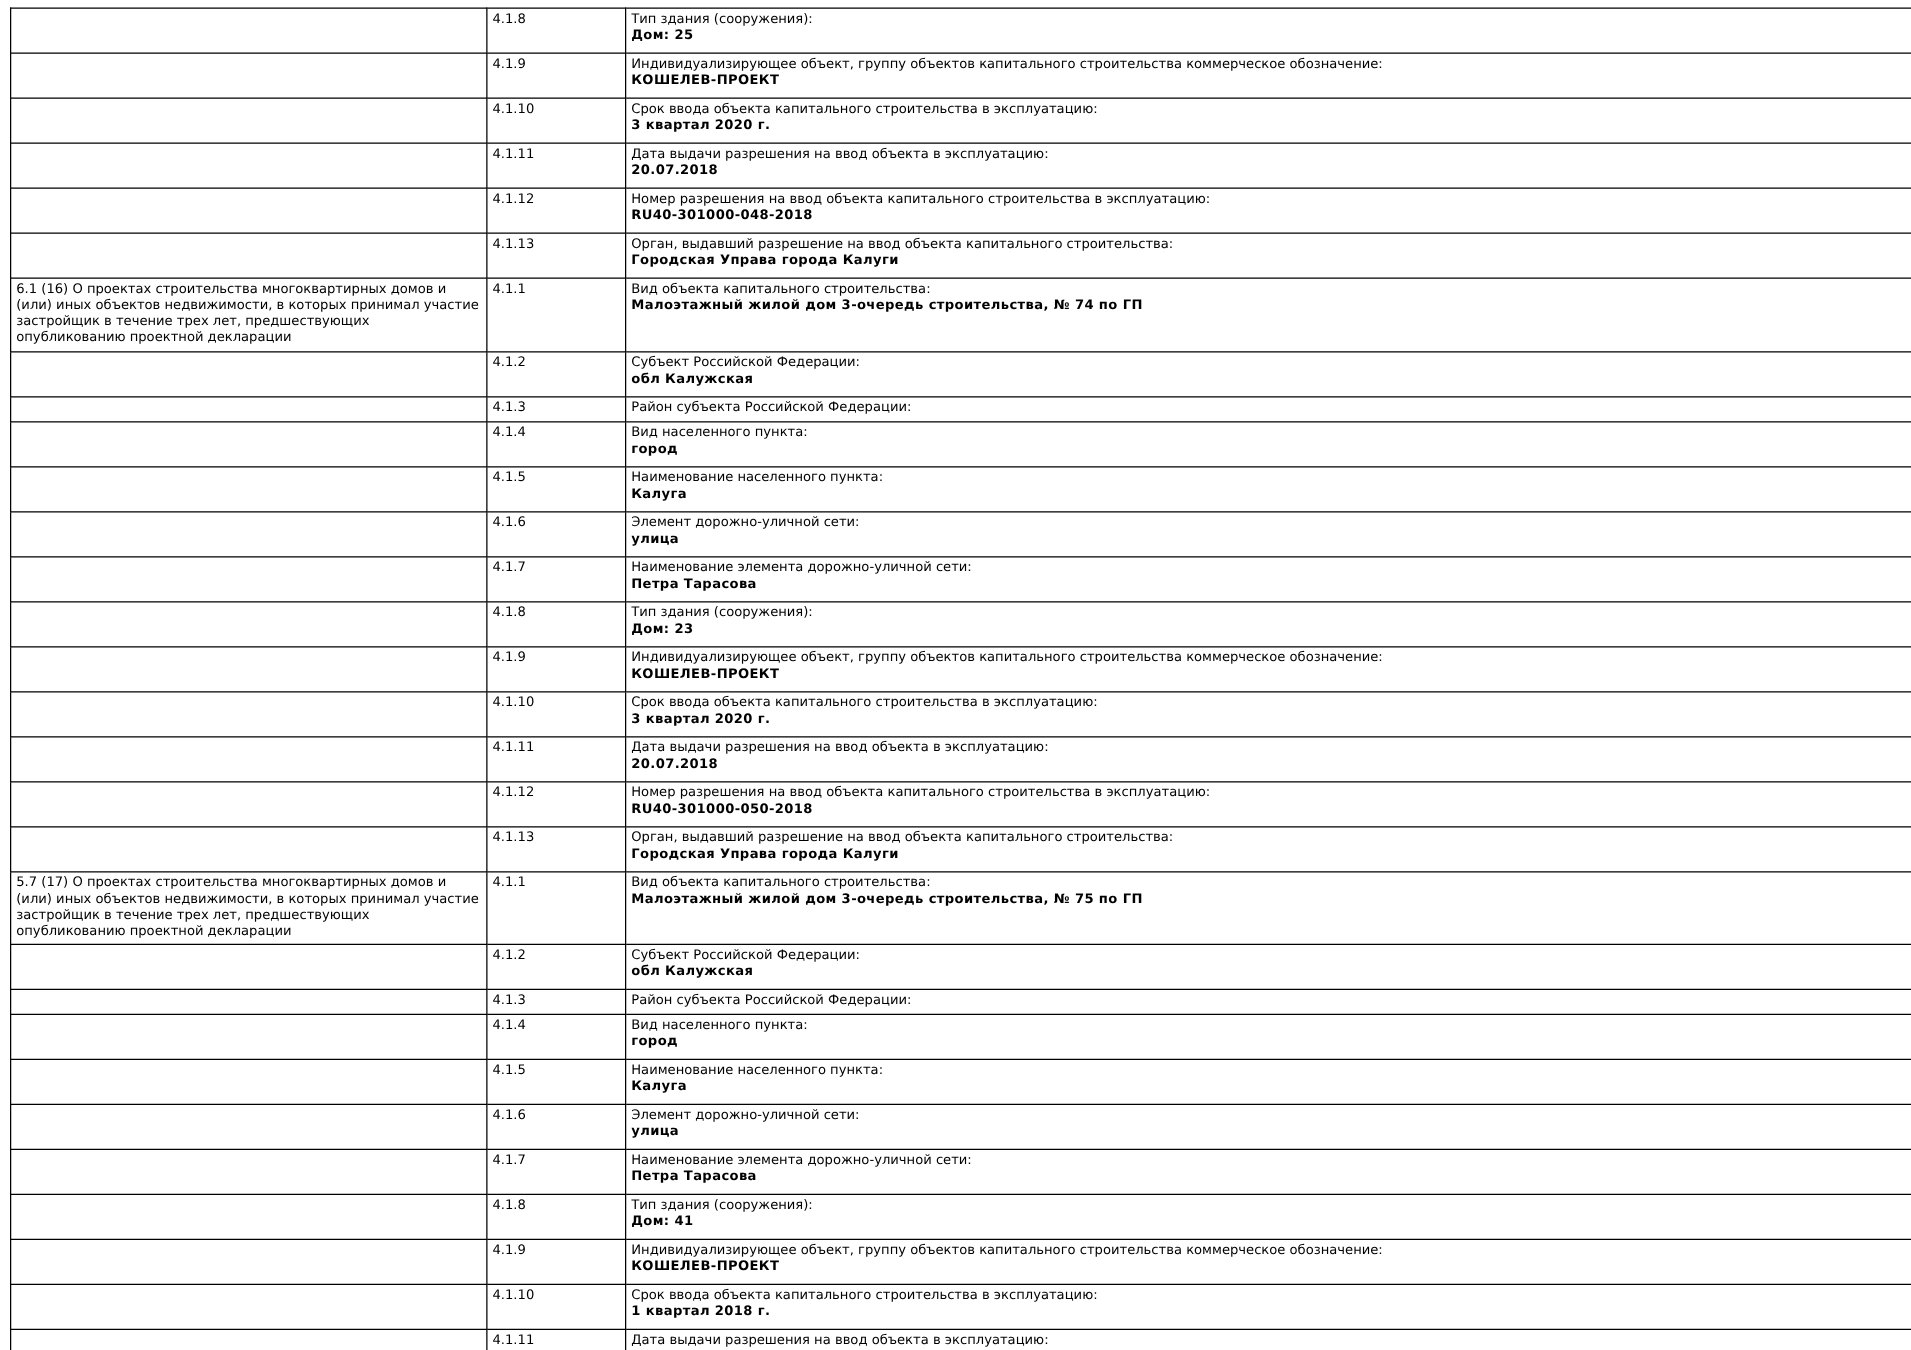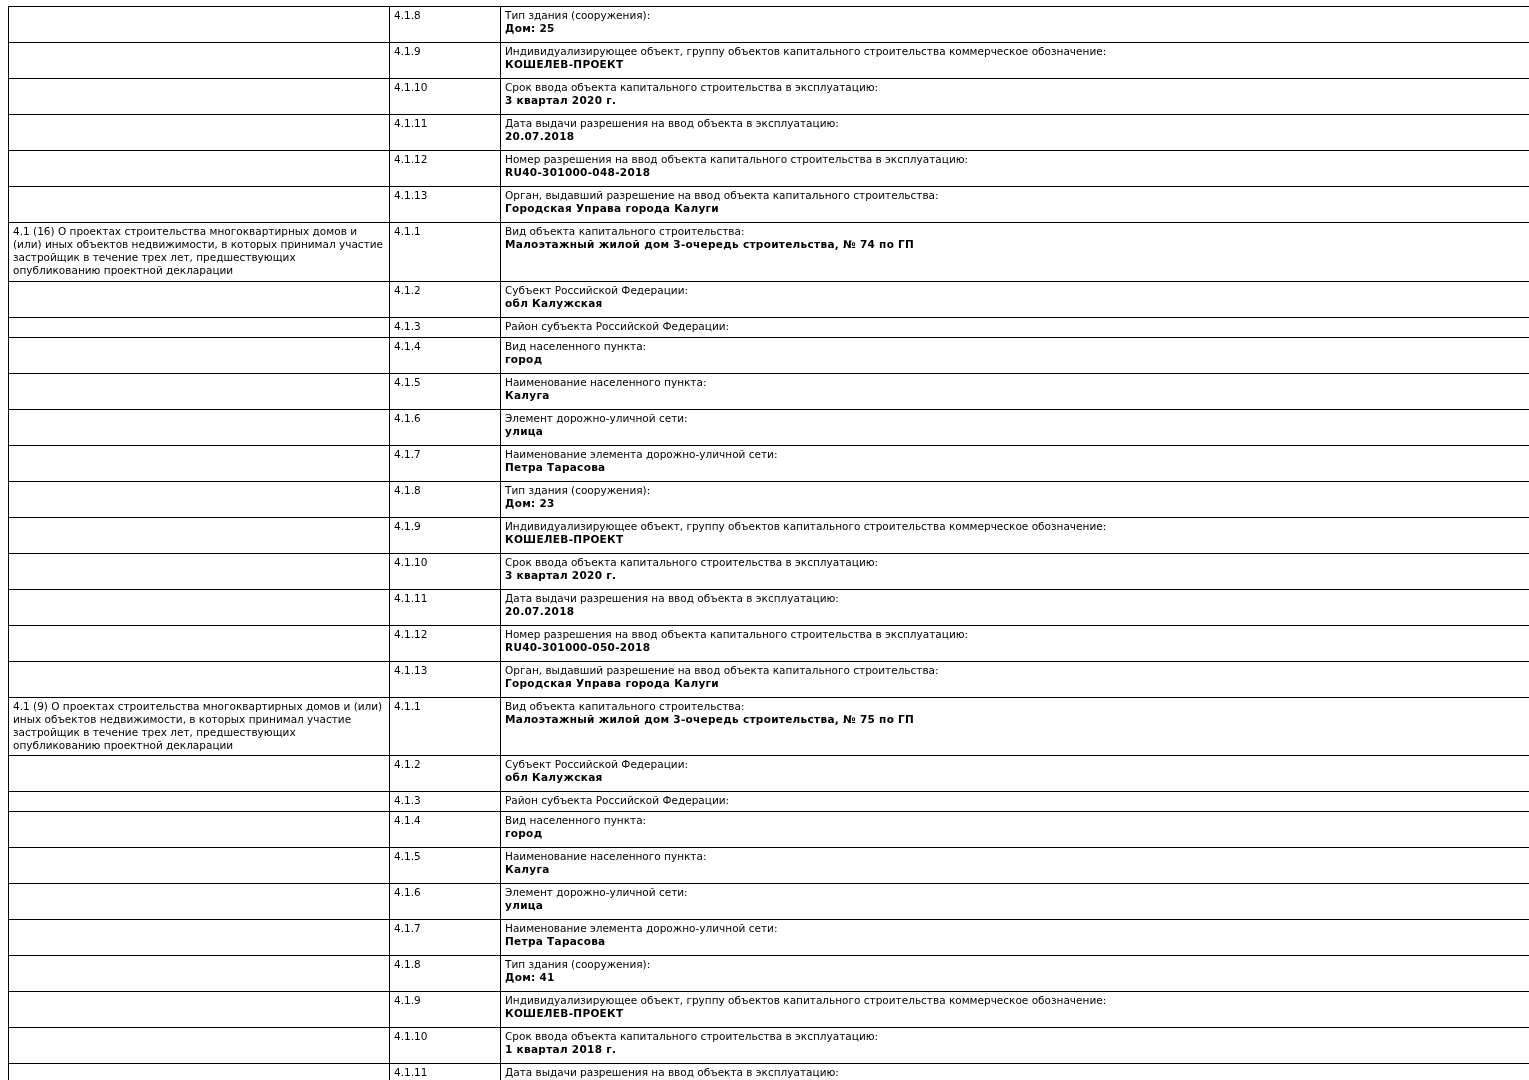--- a/index.html
+++ b/index.html
@@ -112,21 +112,21 @@
         <tr class="row-h2">
           <td class="col-section blank"></td>
           <td class="col-num"><span>4.1.13</span></td>
           <td class="col-val">
             <div class="lbl">Орган, выдавший разрешение на ввод объекта капитального строительства:</div>
             <div class="val">Городская Управа города Калуги</div>
           </td>
         </tr>
         <tr class="row-h3">
           <td class="col-section">
-            <span class="sect-text">4.1 (16) О проектах строительства многоквартирных домов и (или) иных объектов недвижимости, в которых принимал участие застройщик в течение трех лет, предшествующих опубликованию проектной декларации</span>
+            <span class="sect-text">6.1 (16) О проектах строительства многоквартирных домов и (или) иных объектов недвижимости, в которых принимал участие застройщик в течение трех лет, предшествующих опубликованию проектной декларации</span>
           </td>
           <td class="col-num"><span>4.1.1</span></td>
           <td class="col-val">
             <div class="lbl">Вид объекта капитального строительства:</div>
             <div class="val">Малоэтажный жилой дом 3-очередь строительства, № 74 по ГП</div>
           </td>
         </tr>
         <tr class="row-h2">
           <td class="col-section blank"></td>
           <td class="col-num"><span>4.1.2</span></td>
@@ -217,21 +217,21 @@
         <tr class="row-h2">
           <td class="col-section blank"></td>
           <td class="col-num"><span>4.1.13</span></td>
           <td class="col-val">
             <div class="lbl">Орган, выдавший разрешение на ввод объекта капитального строительства:</div>
             <div class="val">Городская Управа города Калуги</div>
           </td>
         </tr>
         <tr class="row-h3">
           <td class="col-section">
-            <span class="sect-text">4.1 (9) О проектах строительства многоквартирных домов и (или) иных объектов недвижимости, в которых принимал участие застройщик в течение трех лет, предшествующих опубликованию проектной декларации</span>
+            <span class="sect-text">5.7 (17) О проектах строительства многоквартирных домов и (или) иных объектов недвижимости, в которых принимал участие застройщик в течение трех лет, предшествующих опубликованию проектной декларации</span>
           </td>
           <td class="col-num"><span>4.1.1</span></td>
           <td class="col-val">
             <div class="lbl">Вид объекта капитального строительства:</div>
             <div class="val">Малоэтажный жилой дом 3-очередь строительства, № 75 по ГП</div>
           </td>
         </tr>
         <tr class="row-h2">
           <td class="col-section blank"></td>
           <td class="col-num"><span>4.1.2</span></td>

